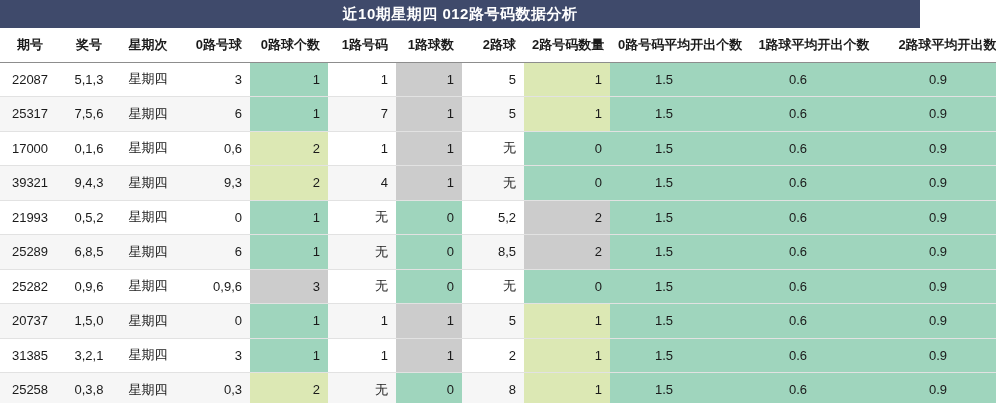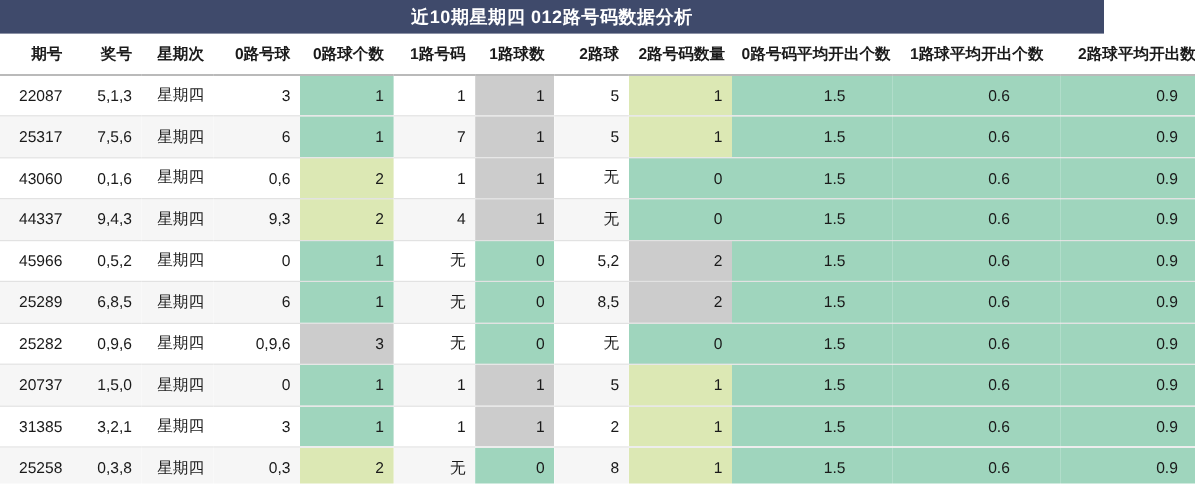--- a/index.html
+++ b/index.html
@@ -52,30 +52,30 @@
   tbody tr td {
     border-bottom: 1px solid #e2e2e2;
   }
   tbody tr:nth-child(even) td {
     background-color: #f6f6f6;
   }
   tbody tr:nth-child(odd) td {
     background-color: #ffffff;
   }
   
-  .c-left { text-align: right; }
+  .c-left { text-align: center; }
   .c-right { text-align: right; }
   .c-center { text-align: center; }
 
   
   td.hl-green { background-color: #9fd5bd !important; }
   td.hl-lime  { background-color: #dce8b4 !important; }
   td.hl-gray  { background-color: #cccccc !important; }
   td.hl-mint  { background-color: #9fd5bd !important; }
-  td.avg      { background-color: #9fd5bd !important; text-align: center; padding-left: 45px; }
+  td.avg      { background-color: #9fd5bd !important; text-align: left; padding-left: 45px; }
 
   
   col.w-qh   { width: 60px; }
   col.w-jh   { width: 58px; }
   col.w-xq   { width: 60px; }
   col.w-l0h  { width: 72px; }
   col.w-l0c  { width: 78px; }
   col.w-l1h  { width: 68px; }
   col.w-l1c  { width: 66px; }
   col.w-l2h  { width: 62px; }
@@ -145,49 +145,49 @@
           <td class="c-right hl-green">1</td>
           <td class="c-right">7</td>
           <td class="c-right hl-gray">1</td>
           <td class="c-right">5</td>
           <td class="c-right hl-lime">1</td>
           <td class="avg">1.5</td>
           <td class="avg">0.6</td>
           <td class="avg">0.9</td>
         </tr>
         <tr>
-          <td class="c-left">43060</td>
+          <td class="c-left">17000</td>
           <td class="c-left">0,1,6</td>
           <td class="c-left">星期四</td>
           <td class="c-right">0,6</td>
           <td class="c-right hl-lime">2</td>
           <td class="c-right">1</td>
           <td class="c-right hl-gray">1</td>
           <td class="c-right">无</td>
           <td class="c-right hl-green">0</td>
           <td class="avg">1.5</td>
           <td class="avg">0.6</td>
           <td class="avg">0.9</td>
         </tr>
         <tr>
-          <td class="c-left">44337</td>
+          <td class="c-left">39321</td>
           <td class="c-left">9,4,3</td>
           <td class="c-left">星期四</td>
           <td class="c-right">9,3</td>
           <td class="c-right hl-lime">2</td>
           <td class="c-right">4</td>
           <td class="c-right hl-gray">1</td>
           <td class="c-right">无</td>
           <td class="c-right hl-green">0</td>
           <td class="avg">1.5</td>
           <td class="avg">0.6</td>
           <td class="avg">0.9</td>
         </tr>
         <tr>
-          <td class="c-left">45966</td>
+          <td class="c-left">21993</td>
           <td class="c-left">0,5,2</td>
           <td class="c-left">星期四</td>
           <td class="c-right">0</td>
           <td class="c-right hl-green">1</td>
           <td class="c-right">无</td>
           <td class="c-right hl-mint">0</td>
           <td class="c-right">5,2</td>
           <td class="c-right hl-gray">2</td>
           <td class="avg">1.5</td>
           <td class="avg">0.6</td>

